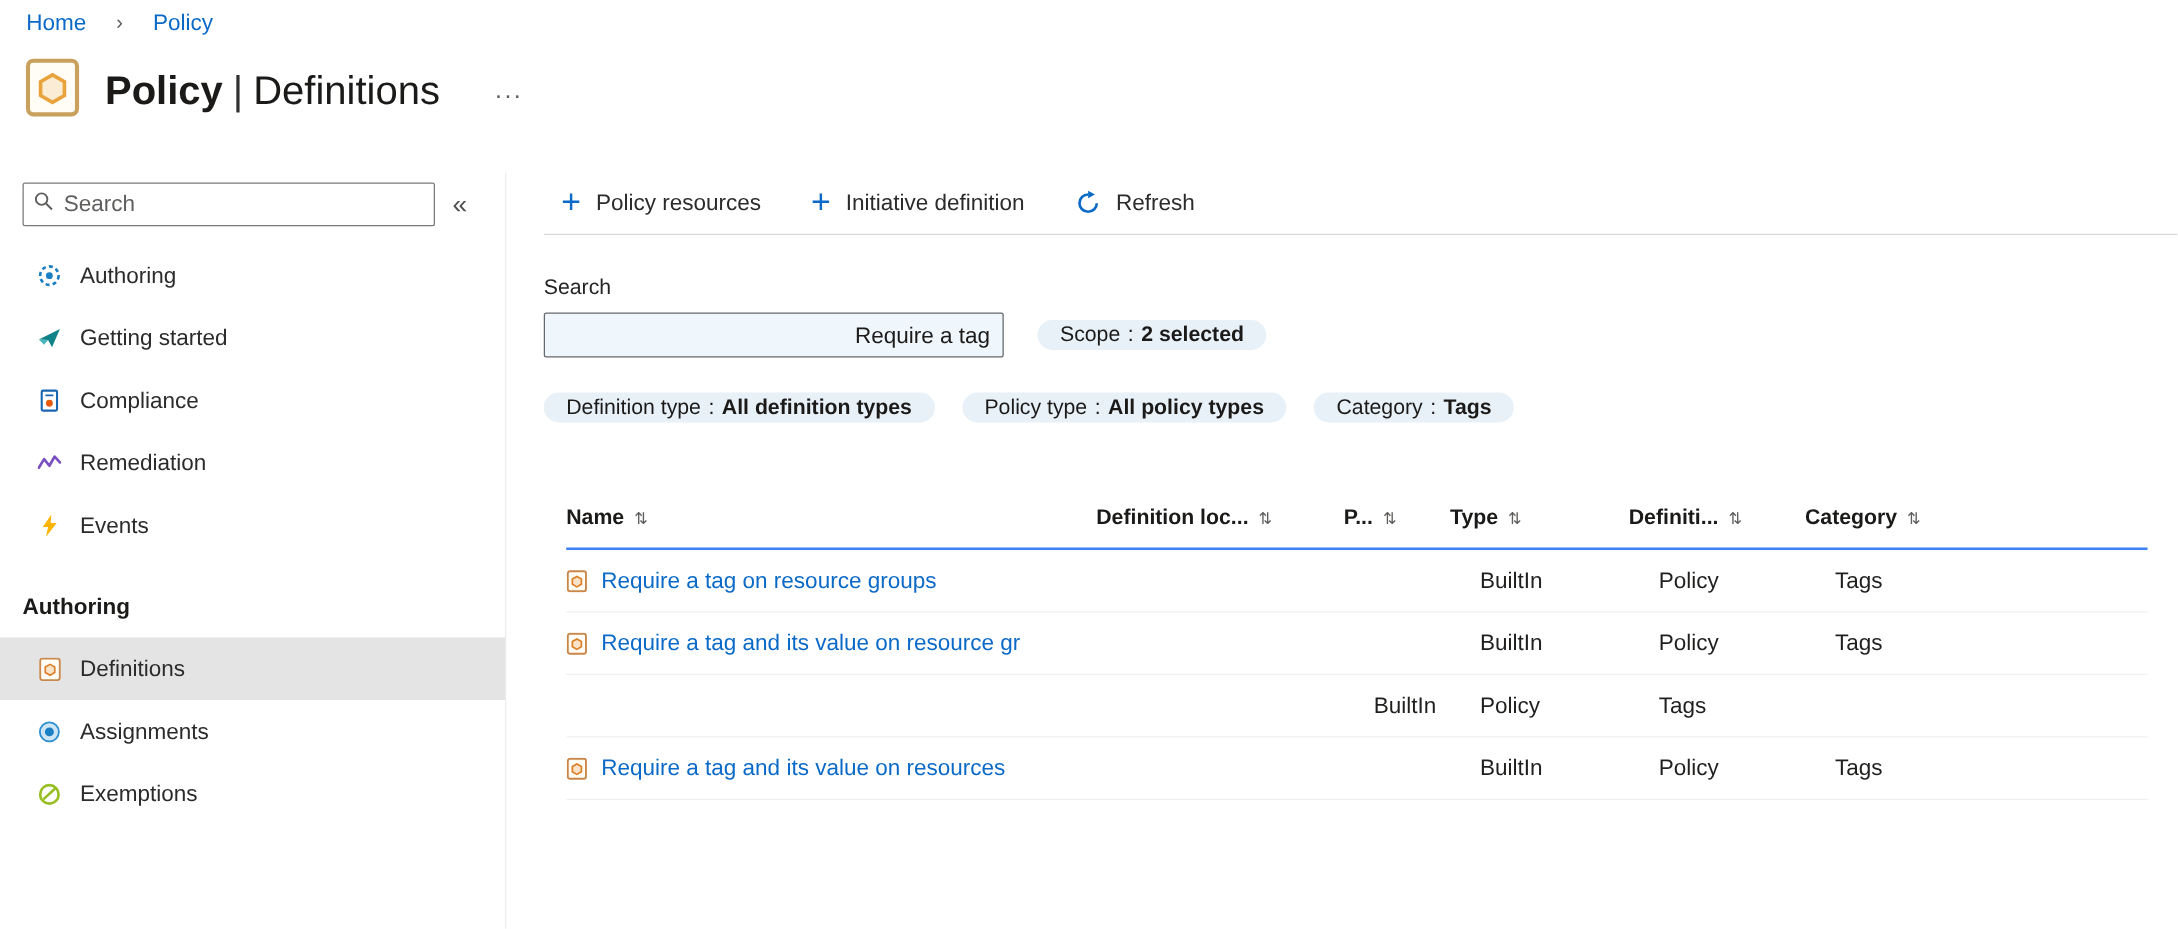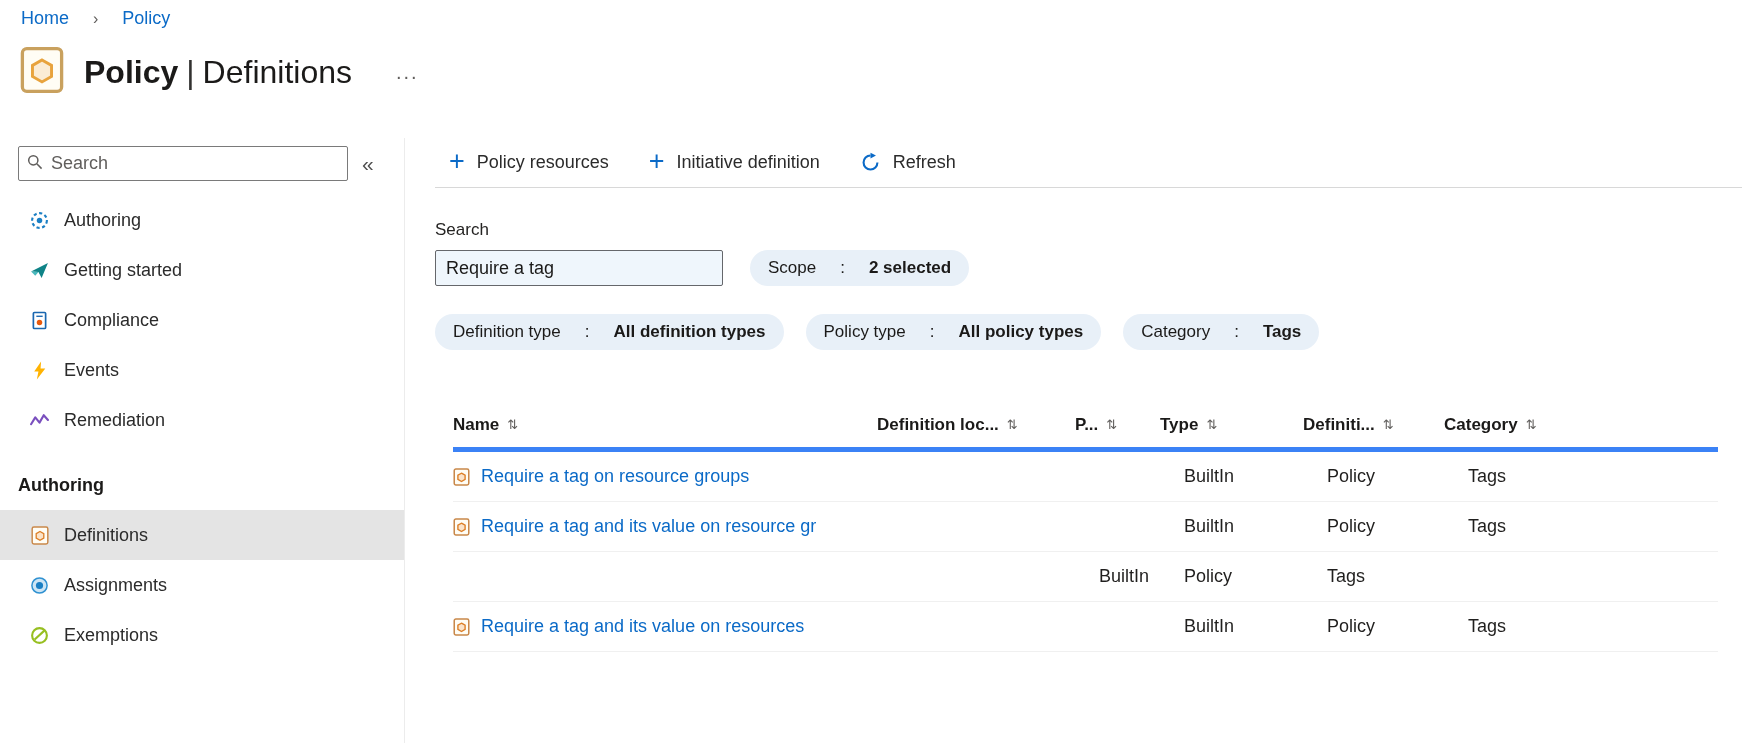--- a/index.html
+++ b/index.html
@@ -44,31 +44,31 @@
   .main { position: absolute; left: 435px; top: 138px; right: 0; bottom: 0; }
   .toolbar { display: flex; align-items: center; height: 50px; gap: 40px; border-bottom: 1px solid #d8d8d8; padding-left: 14px; }
   .toolbar-btn { display: flex; align-items: center; gap: 12px; font-size: 18px; color: #2b2b2b; cursor: pointer; }
   .plus { color: #0b6ac7; font-size: 27px; font-weight: 300; line-height: 1; margin-top: -3px; }
   .refresh-wrap { display: inline-flex; }
 
   .search-section { margin-top: 32px; }
   .search-label { font-size: 17px; color: #252423; }
   .filter-row1 { display: flex; align-items: center; margin-top: 10px; gap: 27px; }
   .filter-search-input {
-    width: 288px; height: 36px; background: #eff6fc; border: 1px solid #65676b; border-radius: 2px;
-    font-size: 18px; padding: 0 10px; color: #1b1a19; outline: none; font-family: "Liberation Sans", sans-serif;
+    width: 368px; height: 36px; background: #eff6fc; border: 1px solid #65676b; border-radius: 2px;
+    font-size: 18px; padding: 0 10px; color: #1b1a19; outline: none; font-family: "Liberation Sans", sans-serif; text-align: right;
   }
-  .pill { height: 36px; display: inline-flex; align-items: center; padding: 0 18px; background: #e8f0f8; border-radius: 18px; font-size: 17px; color: #1b1a19; cursor: pointer; gap: 24px; white-space: nowrap; }
+  .pill { height: 24px; display: inline-flex; align-items: center; padding: 0 18px; background: #e8f0f8; border-radius: 18px; font-size: 17px; color: #1b1a19; cursor: pointer; gap: 6px; white-space: nowrap; }
   .pill-value { font-weight: 700; }
   .filter-row2 { display: flex; gap: 22px; margin-top: 28px; }
 
   
   .table { margin-top: 52px; padding-left: 18px; padding-right: 24px; }
   .table-header, .table-row { display: grid; grid-template-columns: 424px 198px 85px 143px 141px 1fr; align-items: center; }
-  .table-header { height: 50px; border-bottom: 5px solid #3b82f6; font-weight: 700; font-size: 17px; color: #1b1a19; }
+  .table-header { height: 50px; border-bottom: 2px solid #3b82f6; font-weight: 700; font-size: 17px; color: #1b1a19; }
   .th { display: flex; align-items: center; gap: 8px; cursor: pointer; }
   .sort { color: #605e5c; font-size: 13px; font-weight: 400; }
   .table-row { height: 50px; border-bottom: 1px solid #f0f0f0; font-size: 18px; color: #201f1e; }
   .name-cell { display: flex; align-items: center; gap: 11px; overflow: hidden; padding-right: 20px; }
   .name-link { color: #0b6ac7; cursor: pointer; white-space: nowrap; overflow: hidden; }
   .row-icon { display: inline-flex; flex: none; }
   .cell { white-space: nowrap; overflow: hidden; margin-left: 24px; }
 </style>
 </head>
 <body>
@@ -131,32 +131,32 @@
           <rect x="3.2" y="1.4" width="11.6" height="15.2" rx="1" fill="none" stroke="#1a67b0" stroke-width="1.6"></rect>
           <line x1="6" y1="5" x2="12" y2="5" stroke="#1a67b0" stroke-width="1.3"></line>
           <circle cx="9" cy="11" r="2.6" fill="#e8590c"></circle>
         </svg>
       </span>
       <span>Compliance</span>
     </div>
     <div class="nav-item">
       <span class="nav-icon">
         <svg width="19" height="19" viewBox="0 0 18 18">
+          <polyline points="1,12.5 5,6 9,11 13,4 17,8.5" fill="none" stroke="#7a4fbe" stroke-width="2" stroke-linejoin="round" stroke-linecap="round"></polyline>
+        </svg>
+      </span>
+      <span>Remediation</span>
+    </div>
+    <div class="nav-item">
+      <span class="nav-icon">
+        <svg width="19" height="19" viewBox="0 0 18 18">
           <polygon points="10.5,0.5 4,10 8,10 6.5,17.5 14.5,7 10,7" fill="#ffb302"></polygon>
         </svg>
       </span>
       <span>Events</span>
-    </div>
-    <div class="nav-item">
-      <span class="nav-icon">
-        <svg width="19" height="19" viewBox="0 0 18 18">
-          <polyline points="1,12.5 5,6 9,11 13,4 17,8.5" fill="none" stroke="#7a4fbe" stroke-width="2" stroke-linejoin="round" stroke-linecap="round"></polyline>
-        </svg>
-      </span>
-      <span>Remediation</span>
     </div>
 
     <div class="section-header">Authoring</div>
 
     <div class="nav-item selected">
       <span class="nav-icon">
         <svg width="18" height="19" viewBox="0 0 24 26">
           <rect x="1.3" y="1.3" width="21.4" height="23.4" rx="2.4" fill="#fffdf5" stroke="#c9884a" stroke-width="2"></rect>
           <path d="M12 7.5 L17.2 10.5 L17.2 16.5 L12 19.5 L6.8 16.5 L6.8 10.5 Z" fill="#fbe3c9" stroke="#dd7f27" stroke-width="1.8"></path>
         </svg>

